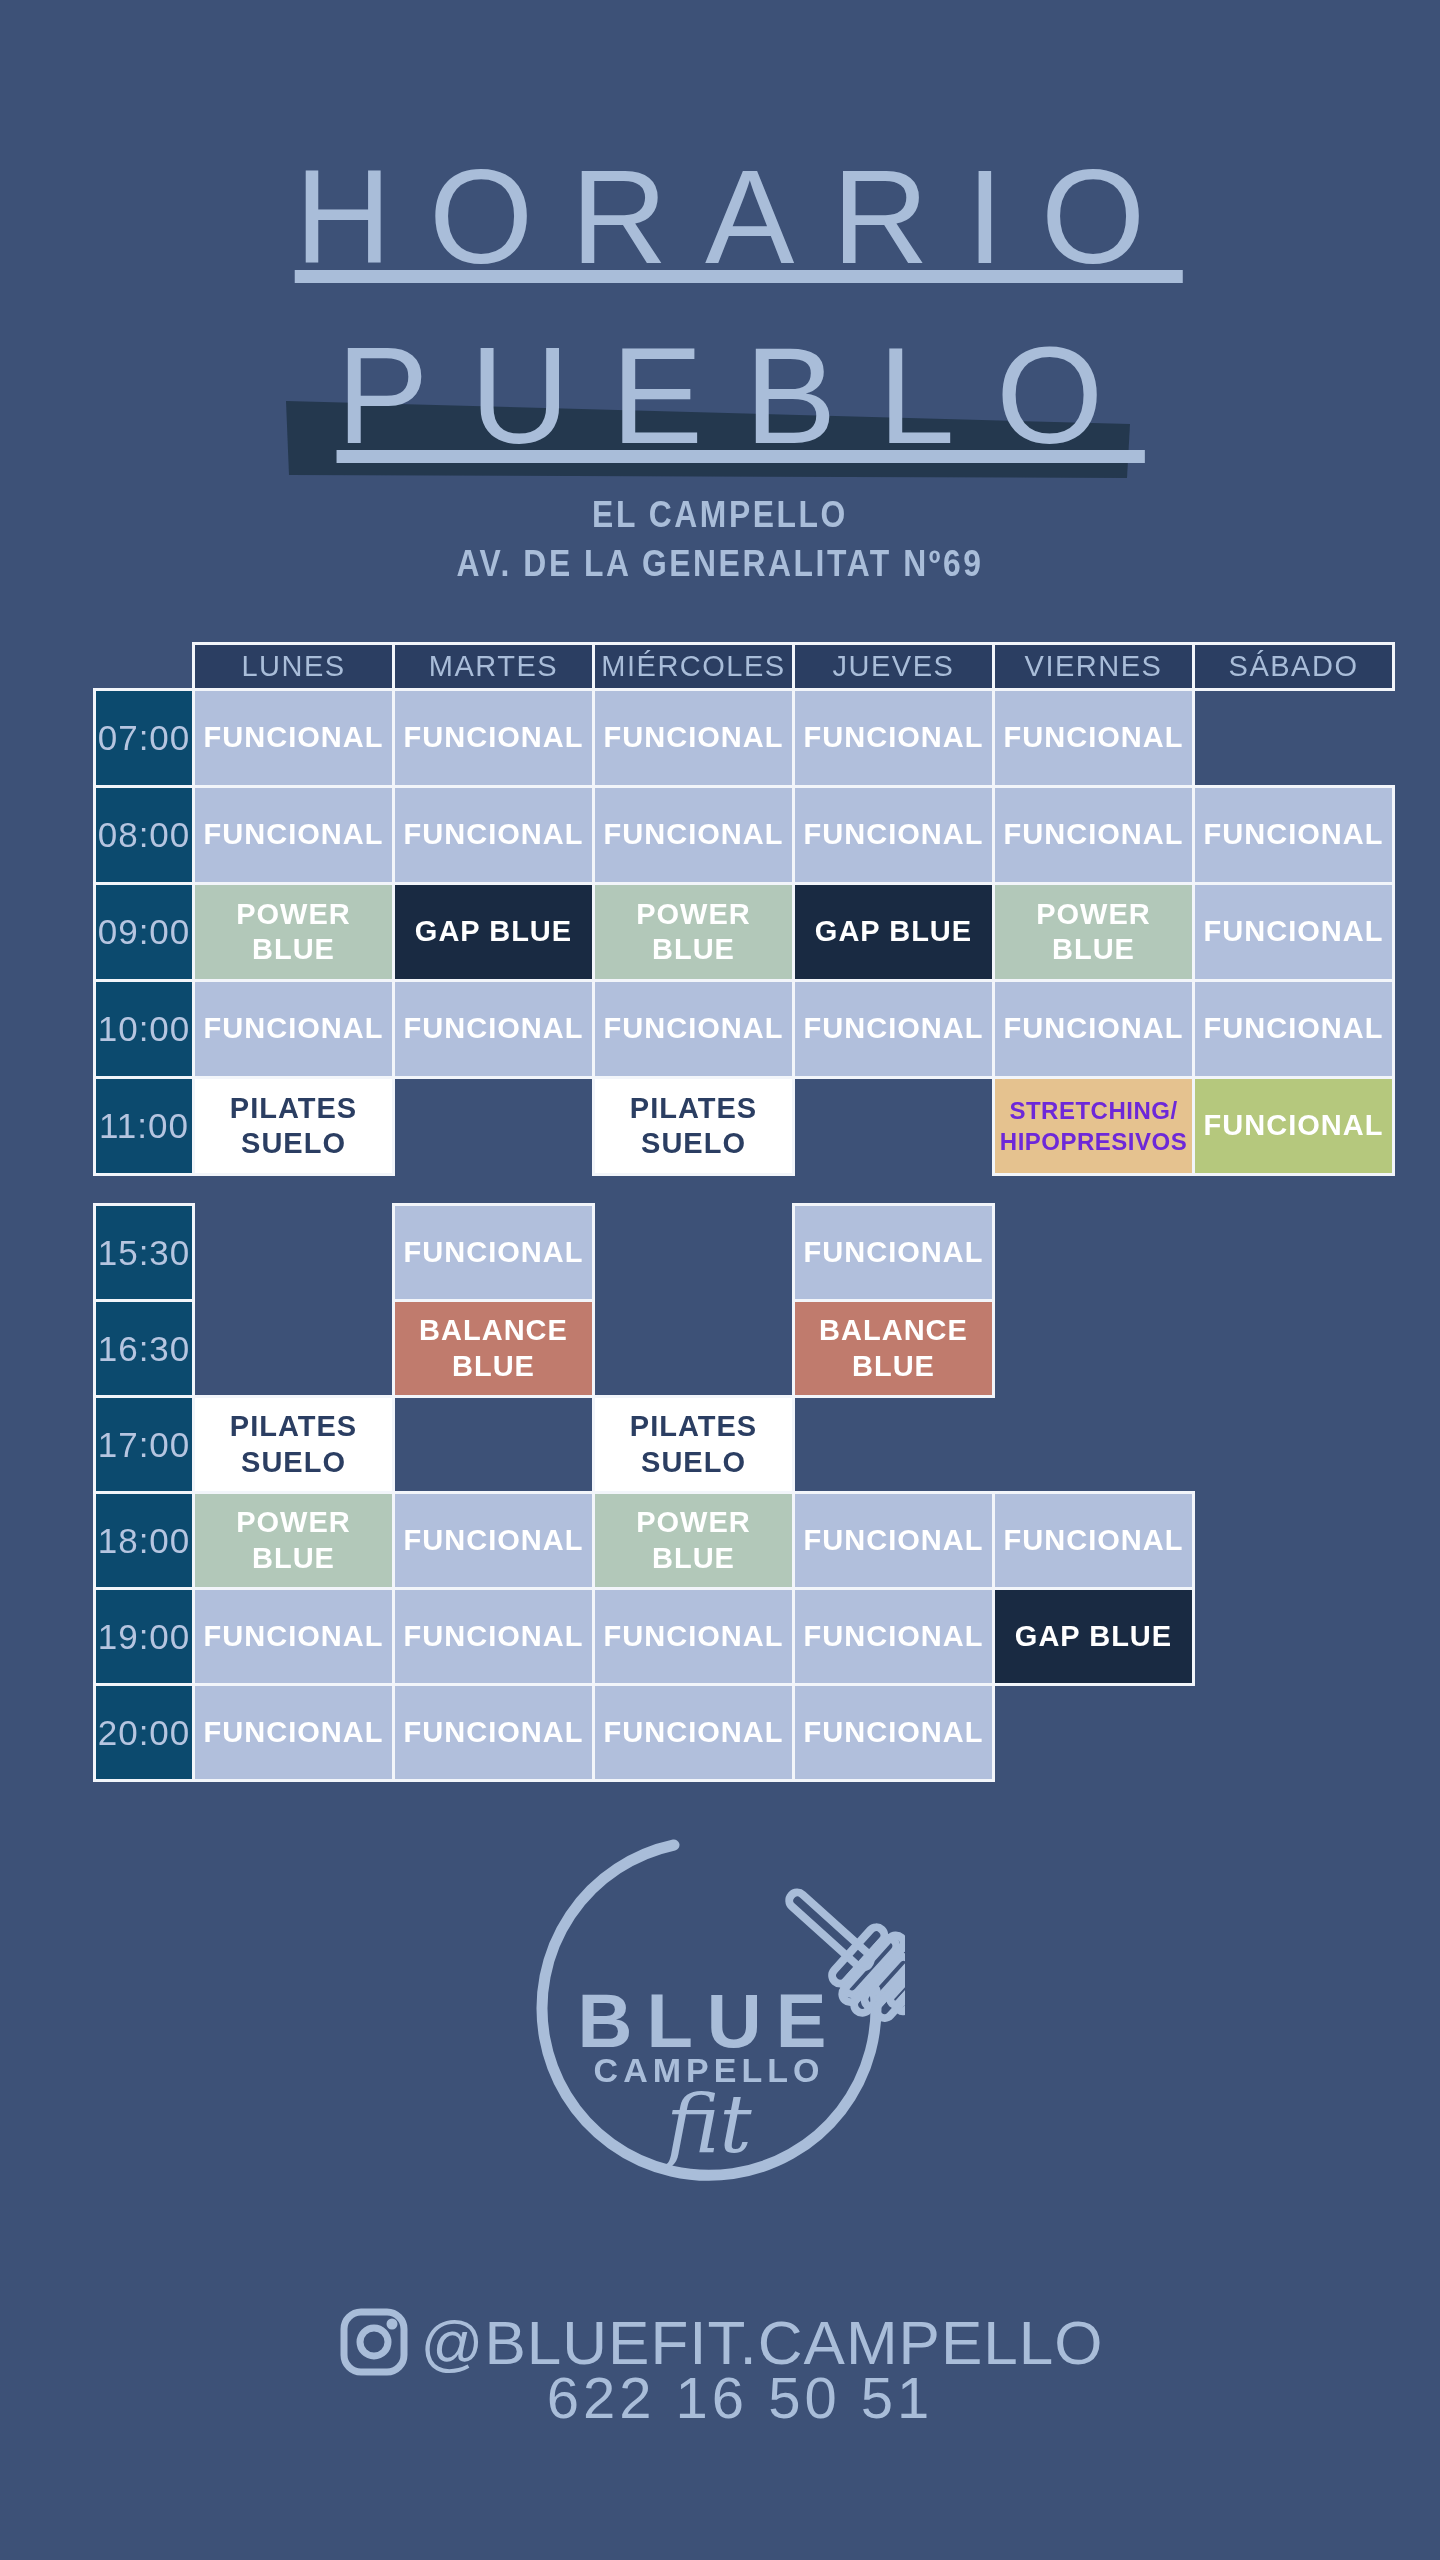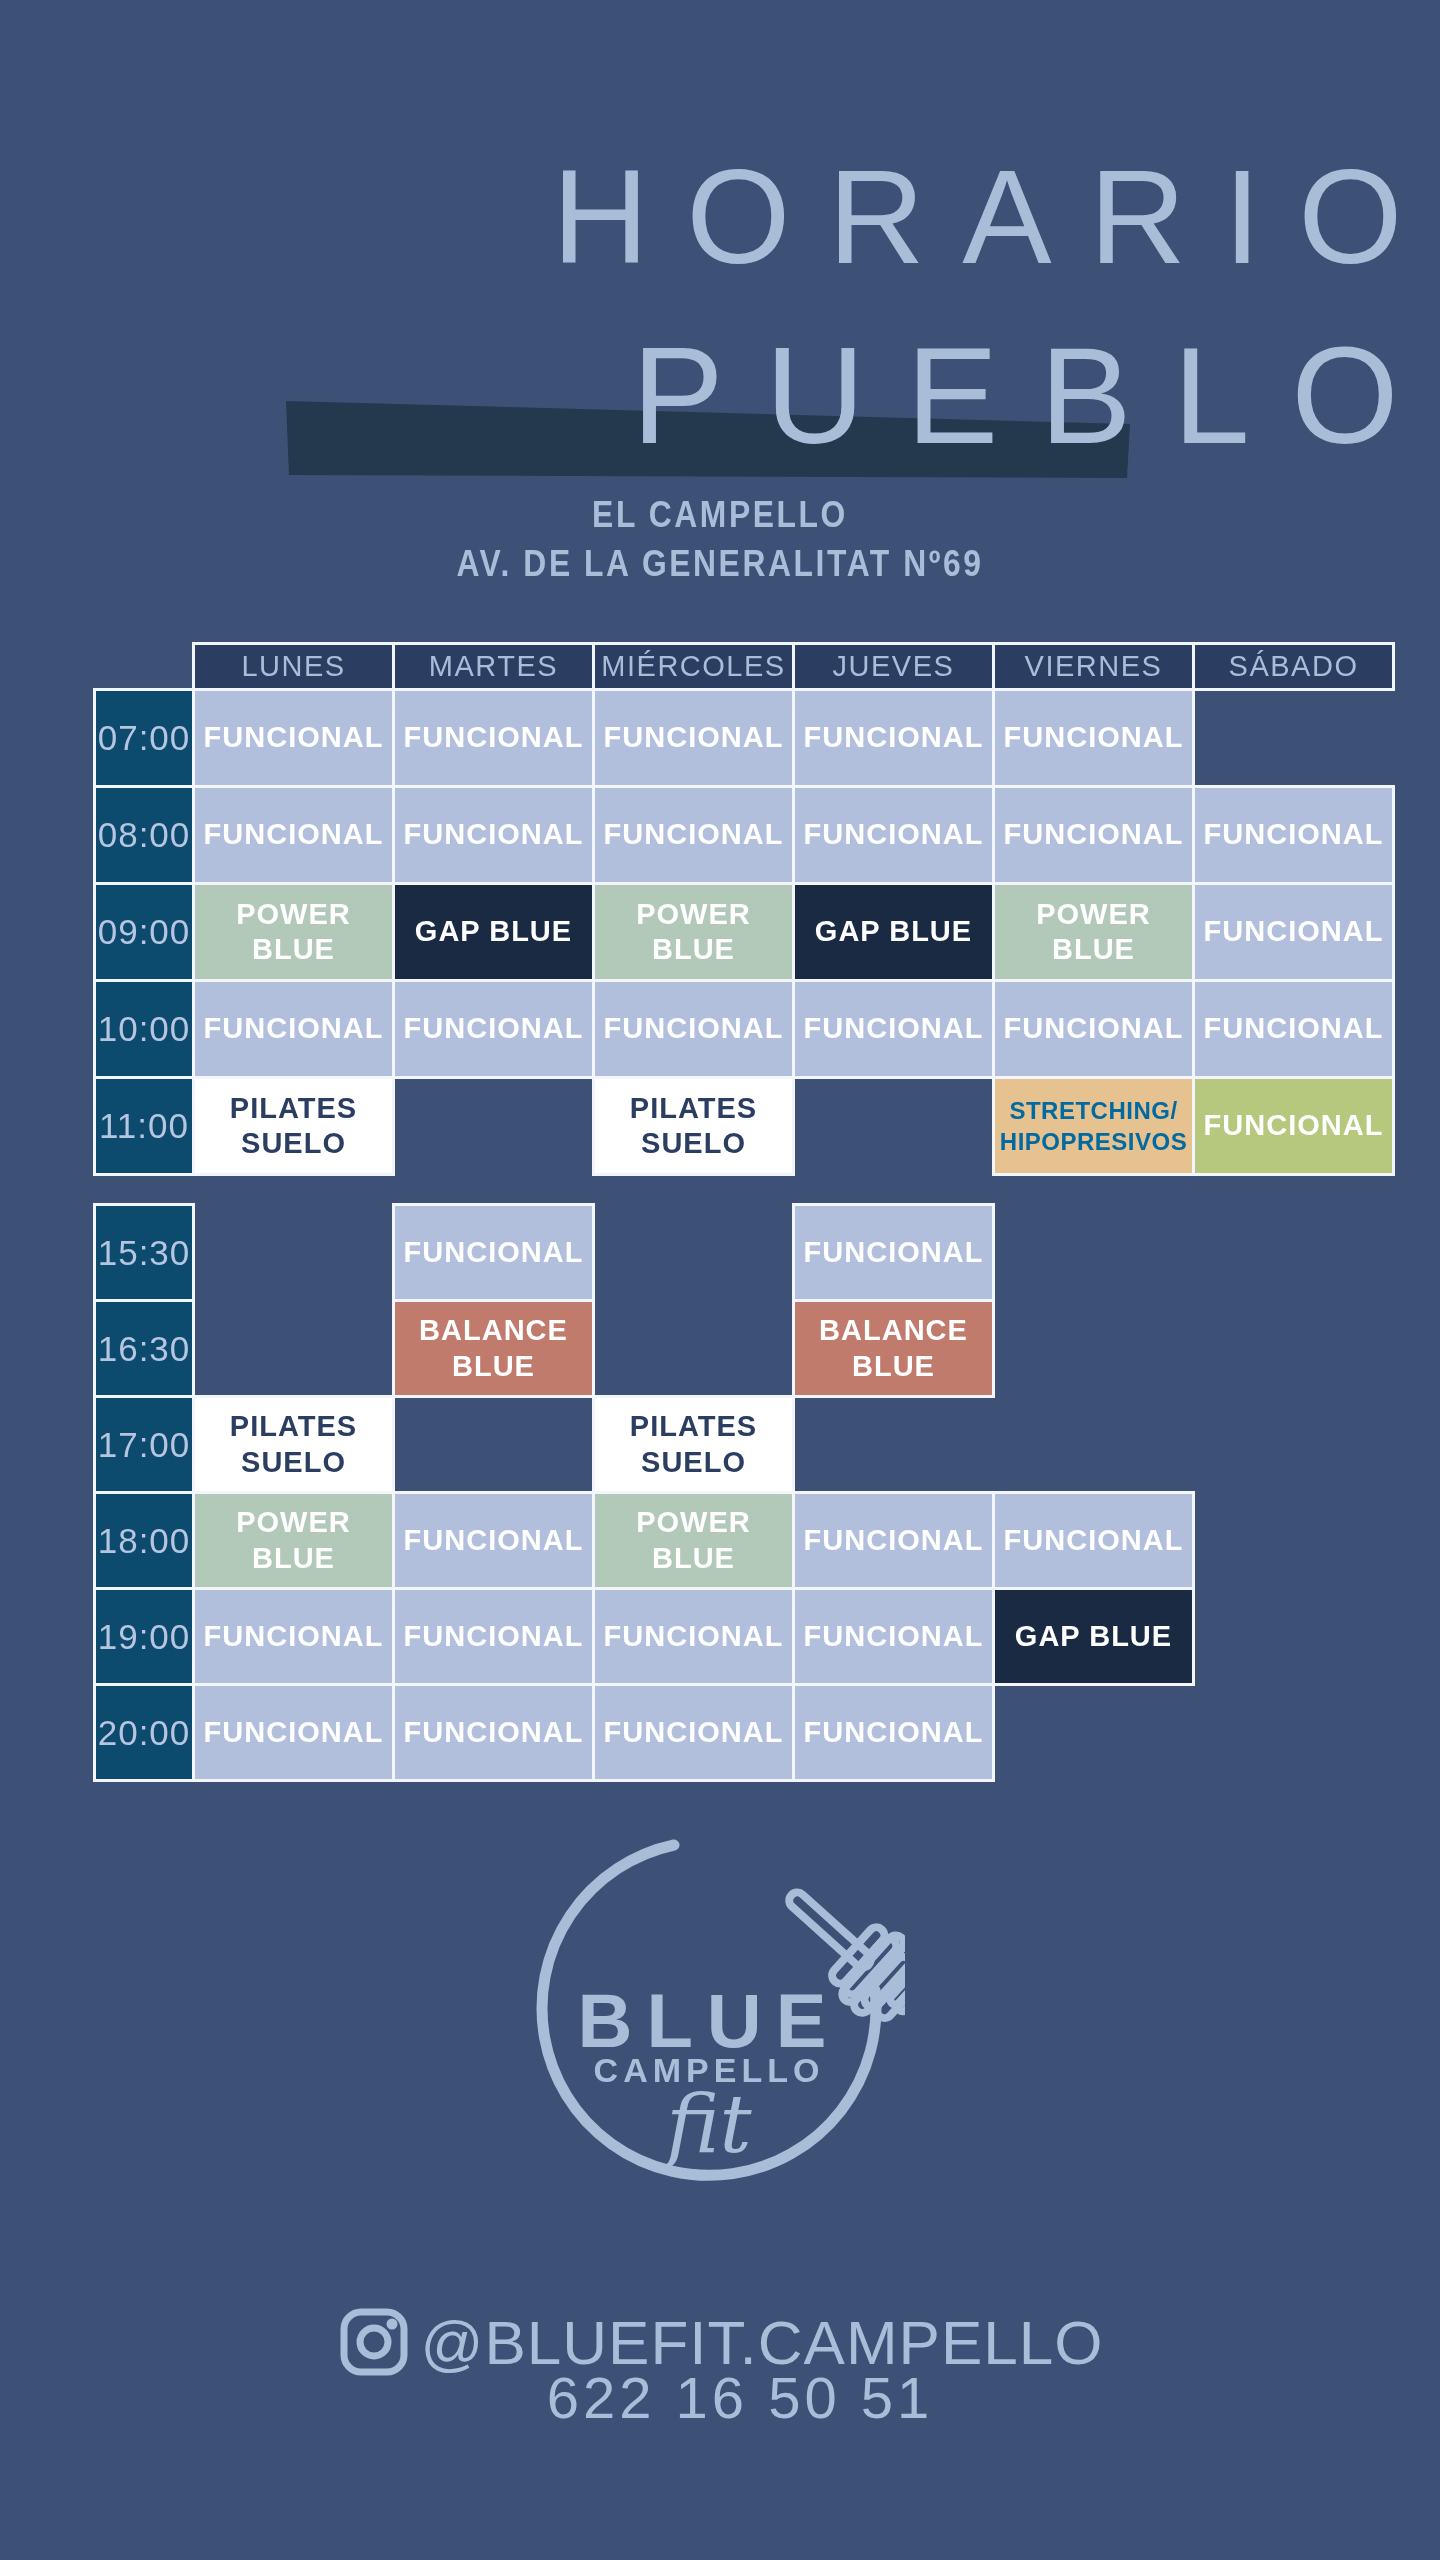--- a/index.html
+++ b/index.html
@@ -1,20 +1,20 @@
 <!DOCTYPE html>
 <html><head>
 <meta charset="utf-8">
 <style>
   html,body{margin:0;padding:0;background:#3d5177;}
   .page{position:relative;width:1440px;height:2560px;background:#3d5177;overflow:hidden;
         font-family:"Liberation Sans","DejaVu Sans",sans-serif;}
   
   .banner-svg{position:absolute;top:0;left:0;}
-  .title{position:absolute;left:0;right:0;text-align:right;color:#a9bdd9;font-weight:400;margin:0;}
+  .title{position:absolute;left:0;right:0;text-align:center;color:#a9bdd9;font-weight:400;margin:0;text-decoration:underline;}
   #title1{top:140px;font-size:134px;letter-spacing:.28em;text-indent:.28em;}
   #title2{top:316px;font-size:138px;letter-spacing:.30em;text-indent:.30em;}
   .addr{position:absolute;left:0;right:0;text-align:center;color:#a9bdd9;font-weight:700;
         transform:scaleX(.86);margin:0;}
   #addr1{top:494px;font-size:37px;letter-spacing:3px;}
   #addr2{top:543px;font-size:37px;letter-spacing:3px;}
   
   .tables{position:absolute;left:63px;top:642px;padding-left:30px;}
   table{border-collapse:collapse;table-layout:fixed;width:1299px;}
   #afternoon-table{margin-top:27px;}
@@ -115,21 +115,21 @@
             <td class="cls t-funcional" style="background: rgb(177, 191, 220); color: rgb(255, 255, 255);">FUNCIONAL</td>
             <td class="cls t-funcional" style="background: rgb(177, 191, 220); color: rgb(255, 255, 255);">FUNCIONAL</td>
             <td class="cls t-funcional" style="background: rgb(177, 191, 220); color: rgb(255, 255, 255);">FUNCIONAL</td>
           </tr>
           <tr class="sched-row">
             <td class="time">11:00</td>
             <td class="cls t-pilates" style="background: rgb(255, 255, 255); color: rgb(43, 62, 98);">PILATES SUELO</td>
             <td class="empty"></td>
             <td class="cls t-pilates" style="background: rgb(255, 255, 255); color: rgb(43, 62, 98);">PILATES SUELO</td>
             <td class="empty"></td>
-            <td class="cls t-stretching" style="background: rgb(229, 194, 143); color: #0369a1;">STRETCHING/ HIPOPRESIVOS</td>
+            <td class="cls t-stretching" style="background: rgb(229, 194, 143); color: #6d28d9;">STRETCHING/ HIPOPRESIVOS</td>
             <td class="cls t-yogalates" style="background: rgb(181, 200, 125); color: rgb(255, 255, 255);">FUNCIONAL</td>
           </tr>
         </tbody>
     </table>
     <table id="afternoon-table">
       <colgroup>
         <col class="c-time">
           <col class="c-day">
           <col class="c-day">
           <col class="c-day">

